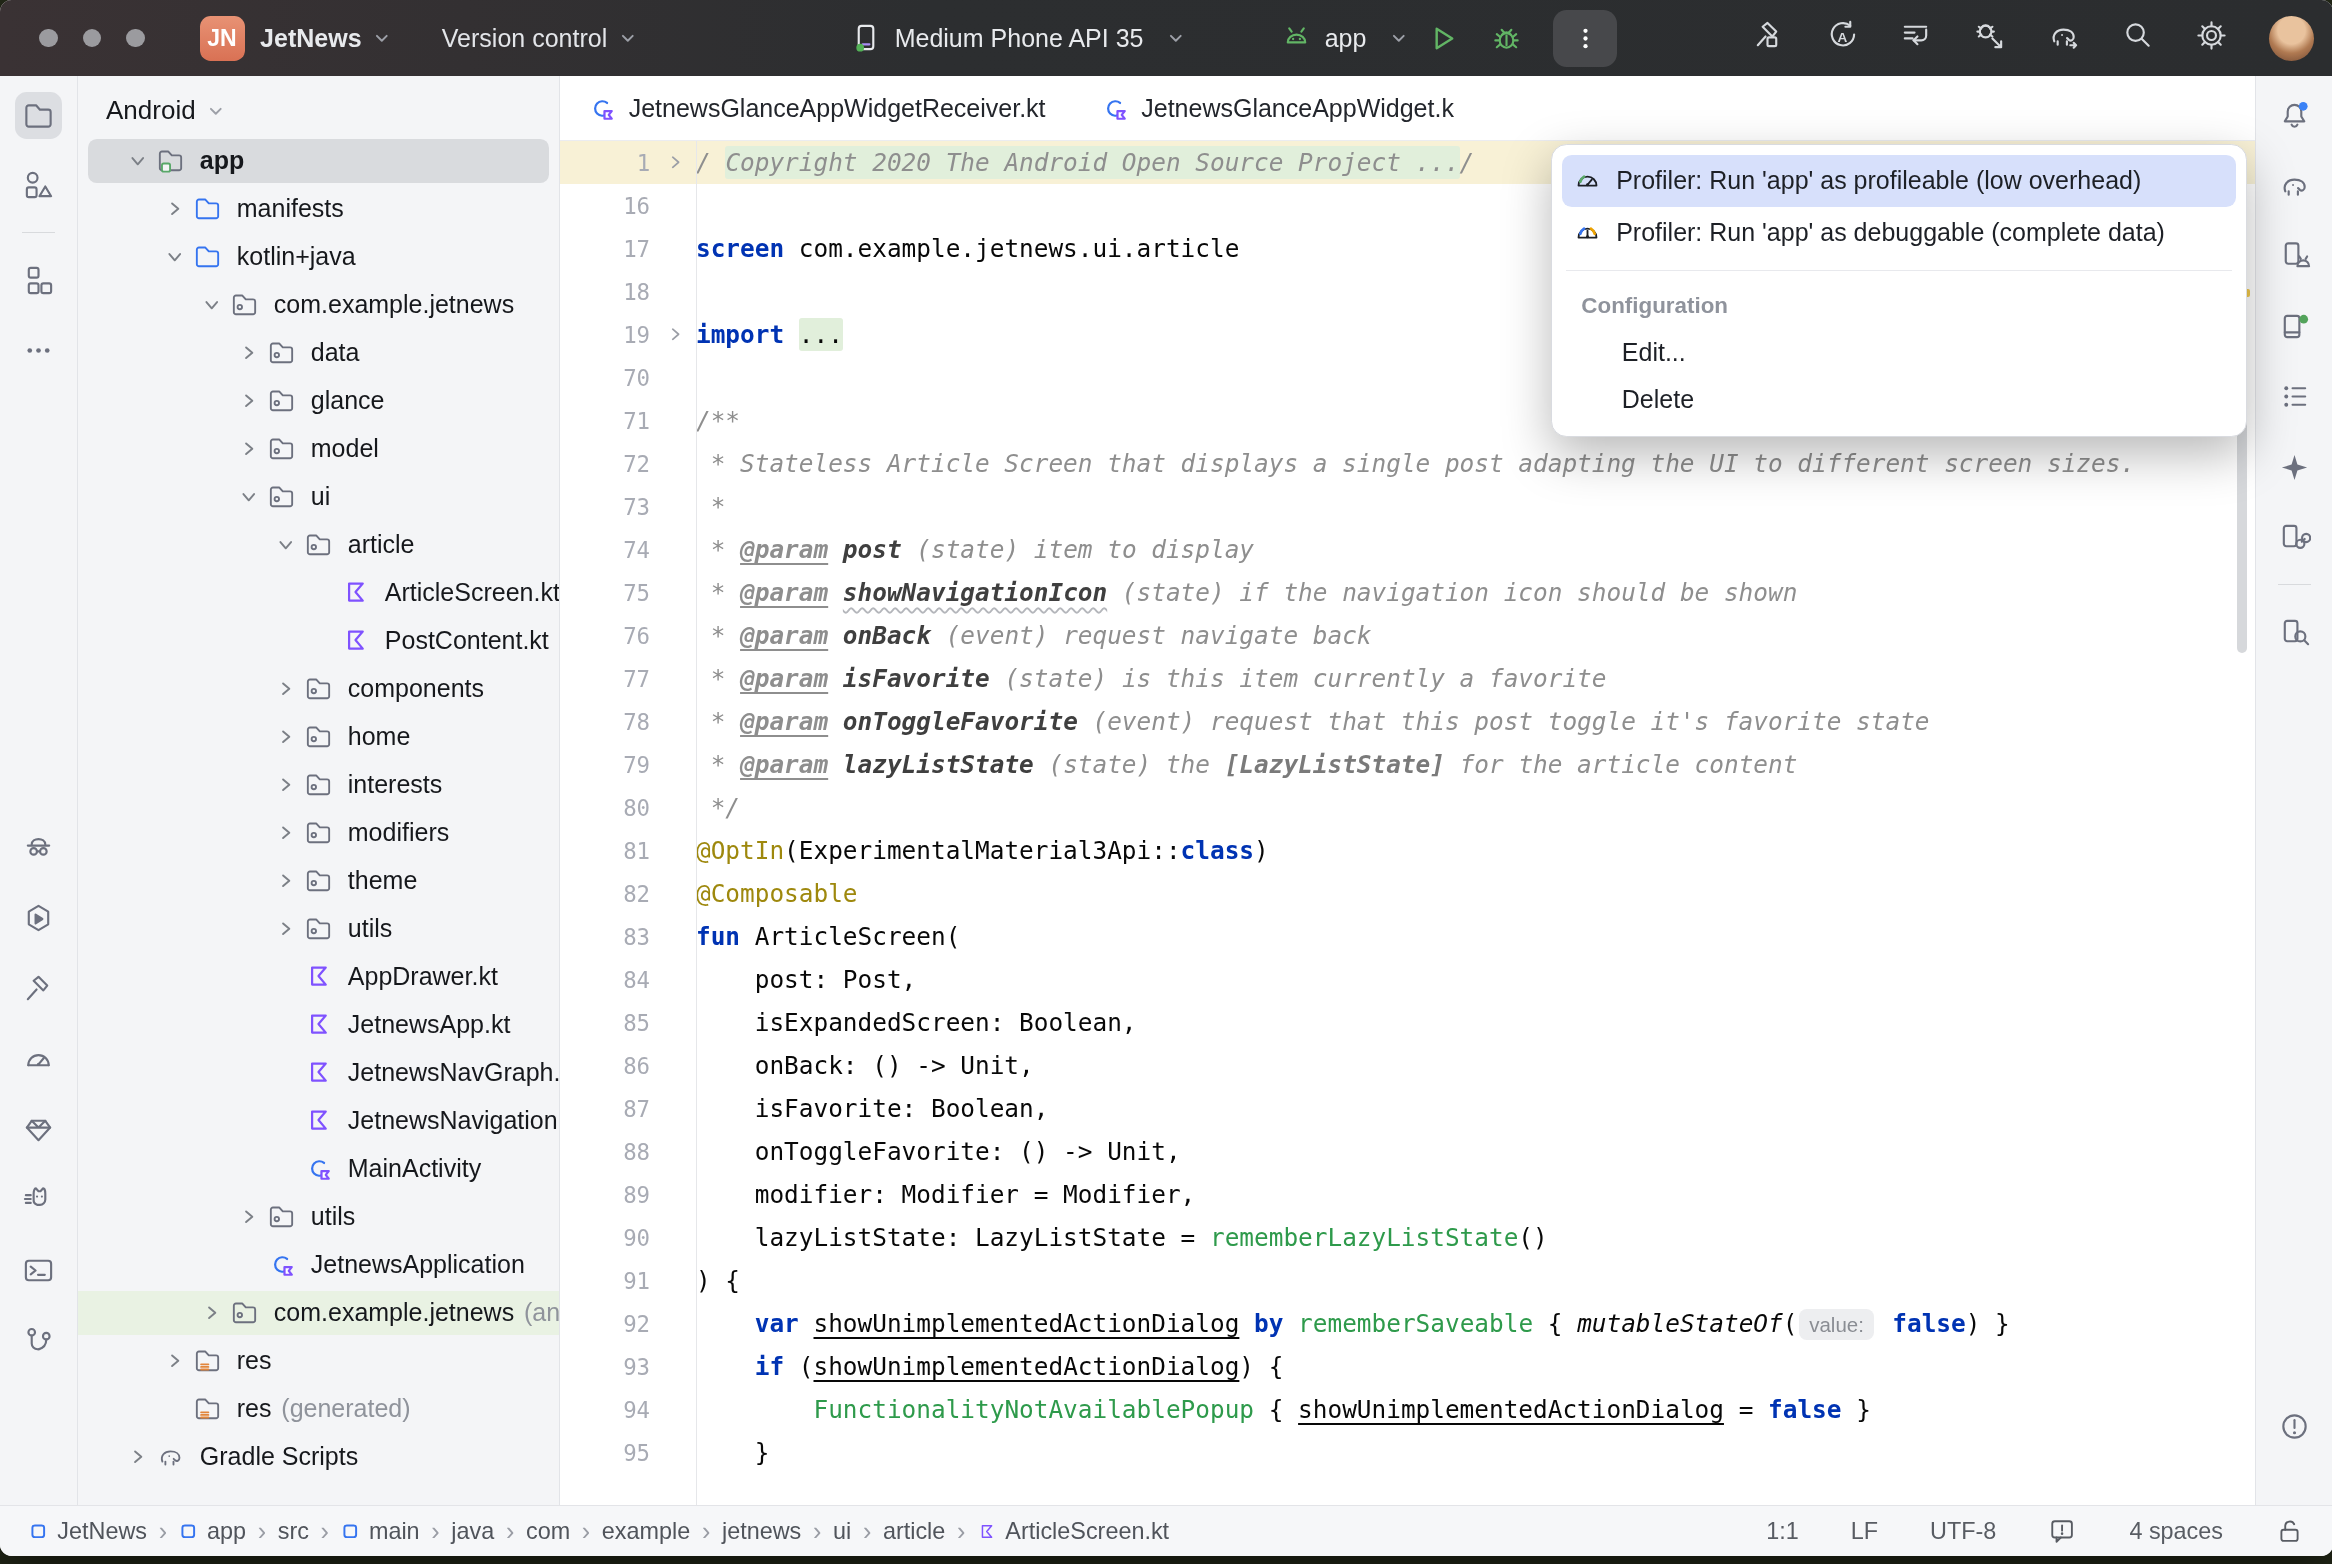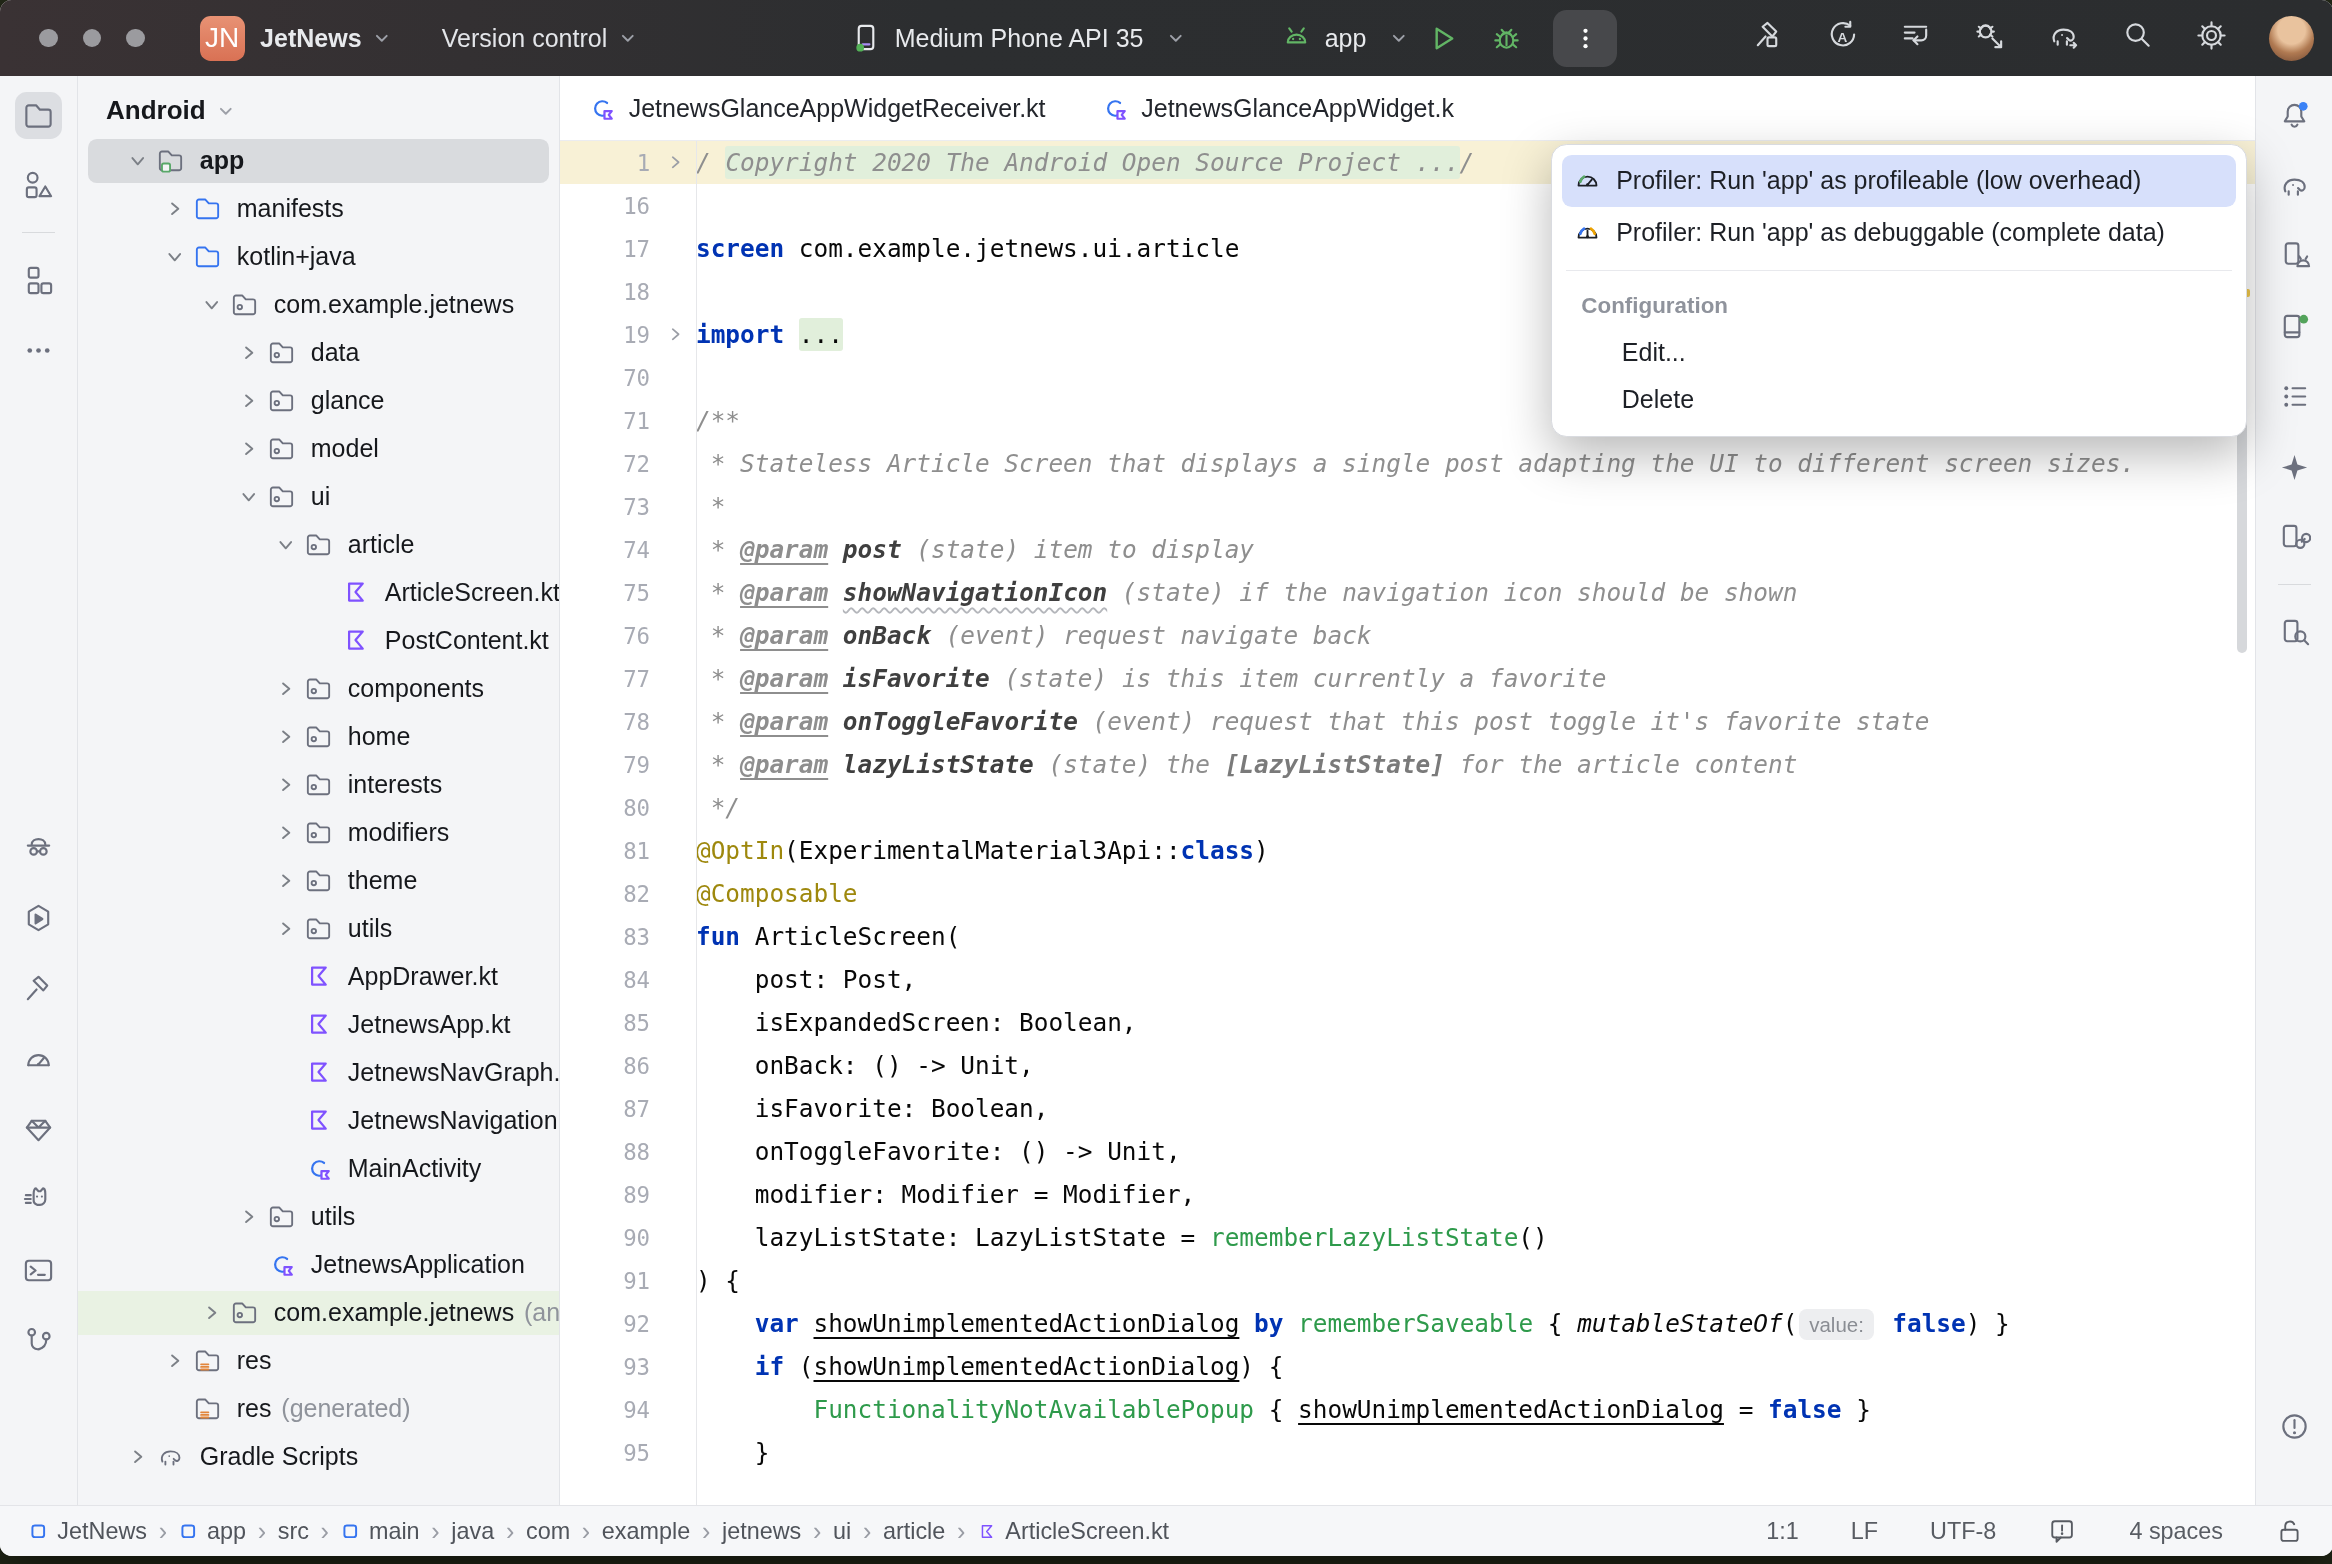--- a/index.html
+++ b/index.html
@@ -6,21 +6,21 @@
     font-family:"Liberation Sans",sans-serif;-webkit-font-smoothing:antialiased;}
   .window{position:absolute;left:0;top:0;width:2333px;height:1556px;border-radius:11.7px;overflow:hidden;
     background:#f2f3f5;box-shadow:0 19.5px 59px rgba(0,0,0,.5);}
   
   .titlebar{position:relative;height:76px;background:linear-gradient(90deg,#3a3234 0%,#2c2e30 40%,#2b2d2f 100%);
     display:flex;align-items:center;color:#e8eaed;font-size:25px;}
   .lights{display:flex;gap:25px;margin-left:39px;}
   .light{width:18.5px;height:18.5px;border-radius:50%;background:#9b9b9f;}
   .jn-logo{width:45px;height:45px;border-radius:10.7px;margin-left:55px;
     background:linear-gradient(180deg,#e89274 0%,#d97154 100%);display:flex;align-items:center;justify-content:center;
-    color:#fff;font-weight:normal;font-size:28px;}
+    color:#fff;font-weight:bold;font-size:23px;}
   .tb-label{margin-left:15.6px;font-weight:600;}
   .caret{margin-left:11.7px;color:#9da0a8;display:inline-flex;width:17.6px;height:17.6px;}
   .vcs{margin-left:51px;font-weight:400;color:#e3e5e9;}
   .tb-group{position:absolute;display:flex;align-items:center;gap:11.7px;}
   .dev-group{left:850px;}
   .app-group{left:1280px;}
   .play-btn{left:1426px;}
   .bug-btn{left:1490px;}
   .more-btn{left:1553px;width:64px;height:57px;top:9.8px;background:#47484b;border-radius:13.7px;
     display:flex;align-items:center;justify-content:center;}
@@ -36,21 +36,21 @@
   .strip.left{border-right:1px solid #e2e4e8;}
   .strip.right{border-left:1px solid #e2e4e8;}
   .strip-top{display:flex;flex-direction:column;align-items:center;gap:23.4px;padding-top:15.6px;}
   .strip-bottom{display:flex;flex-direction:column;align-items:center;gap:23.4px;margin-top:auto;margin-bottom:141px;}
   .strip-bottom.probs{margin-bottom:55px;}
   .strip-btn{width:47px;height:47px;display:flex;align-items:center;justify-content:center;border-radius:11.7px;color:#6c707e;}
   .strip-btn.sel{background:#dcdee2;}
   .strip-div{width:33px;height:1px;background:#d8dadd;}
   
   .tree-panel{width:482px;background:#f4f5f7;border-right:1px solid #e2e4e8;overflow:hidden;padding-top:7.8px;box-sizing:border-box;}
-  .tree-head{display:flex;align-items:center;height:53px;padding-left:28px;font-size:26px;font-weight:bold;color:#16181c;}
+  .tree-head{display:flex;align-items:center;height:53px;padding-left:28px;font-size:26px;font-weight:normal;color:#16181c;}
   .tree-row{position:relative;height:48px;display:flex;align-items:center;font-size:25px;color:#16181c;white-space:nowrap;}
   .tree-row .bg{position:absolute;top:2px;bottom:2px;left:9.8px;right:9.8px;border-radius:8.8px;background:#d9dbde;z-index:0;}
   .tree-row .bg.green{left:0;right:0;border-radius:0;background:#e9f2e3;}
   .tree-row>*{position:relative;z-index:1;}
   .chev-cell{width:37px;display:flex;align-items:center;justify-content:center;color:#7c8087;flex:0 0 37px;}
   .ti-cell{width:37px;display:flex;align-items:center;flex:0 0 37px;color:#6c707e;}
   .tree-label{margin-left:6.8px;}
   .tree-label.b{font-weight:600;}
   .tree-suffix{color:#8f939b;margin-left:9.8px;}
   

